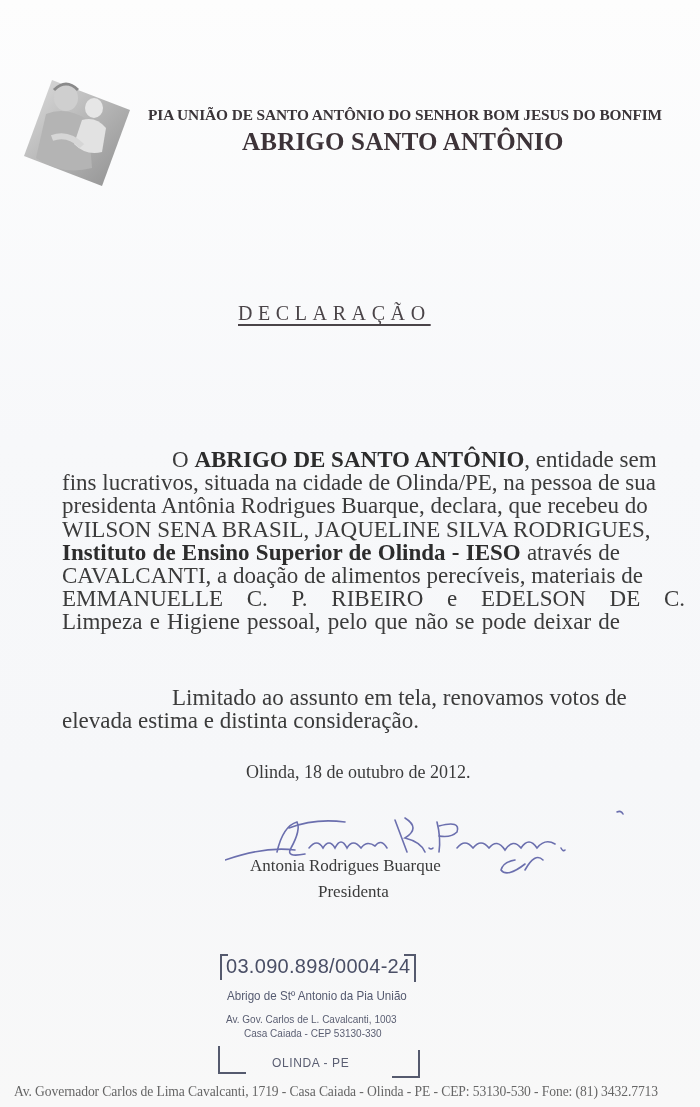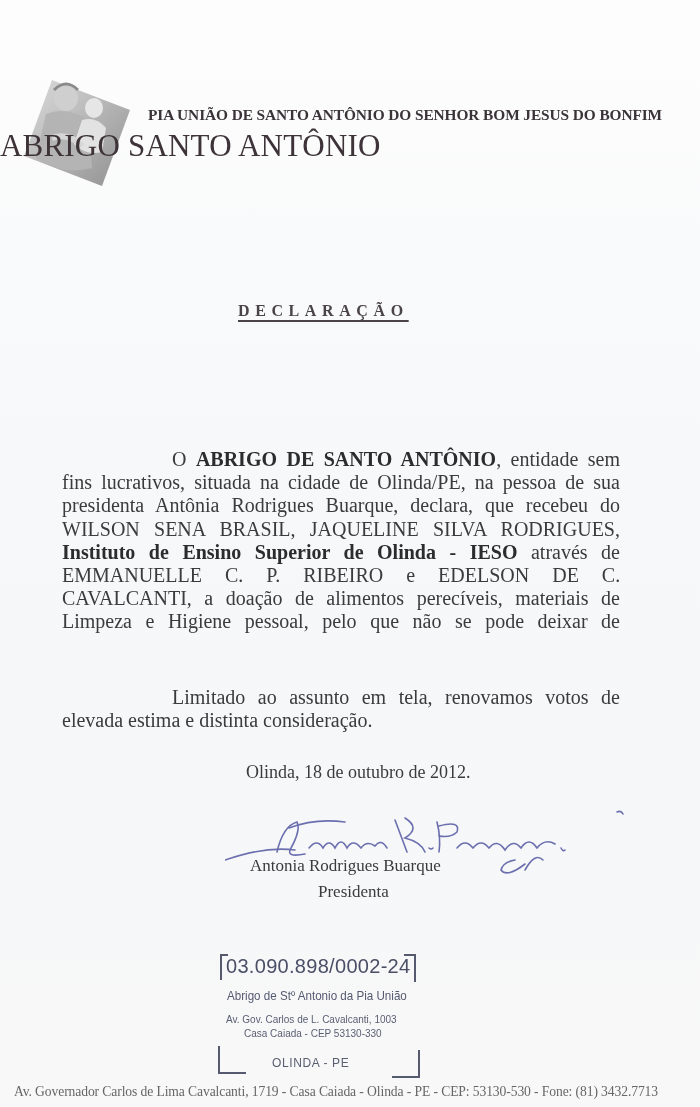--- a/index.html
+++ b/index.html
@@ -37,48 +37,49 @@
       font-size: 15.4px;
       font-weight: bold;
       color: #3a3438;
       white-space: nowrap;
       letter-spacing: -0.1px;
     }
     .org-title {
       position: absolute;
       left: 0;
       width: 700px;
+      padding-left: 242px;
       box-sizing: border-box;
       top: 128px;
-      font-size: 31px;
-      font-weight: normal;
+      font-size: 25px;
+      font-weight: bold;
       color: #3d3338;
       white-space: nowrap;
       letter-spacing: 0.2px;
     }
 
     .doc-title {
       position: absolute;
       left: 238px;
       top: 302px;
-      font-size: 16px;
-      font-weight: bold;
+      font-size: 20px;
+      font-weight: normal;
       color: #4a4448;
       letter-spacing: 5.6px;
       text-decoration: underline;
       text-underline-offset: 4px;
       text-decoration-thickness: 2px;
       white-space: nowrap;
     }
 
     .body-text {
       position: absolute;
       left: 62px;
       width: 558px;
-      font-size: 20px;
+      font-size: 23px;
       line-height: 23.2px;
       color: #3b3b3b;
       text-align: justify;
     }
     .para1 { top: 448px; }
     .para2 { top: 686px; }
     .line {
       display: block;
       text-align: justify;
       text-align-last: justify;
@@ -216,22 +217,22 @@
 <div class="org-title">ABRIGO SANTO ANTÔNIO</div>
 
 <div class="doc-title">DECLARAÇÃO</div>
 
 <div class="body-text para1">
   <span class="line indent"><span>O </span><span class="b">ABRIGO DE SANTO ANTÔNIO</span><span>, entidade sem</span></span>
   <span class="line">fins lucrativos, situada na cidade de Olinda/PE, na pessoa de sua</span>
   <span class="line">presidenta Antônia Rodrigues Buarque, declara, que recebeu do</span>
   <span class="line">WILSON SENA BRASIL, JAQUELINE SILVA RODRIGUES,</span>
   <span class="line"><span class="b">Instituto de Ensino Superior de Olinda - IESO</span><span> através de</span></span>
+  <span class="line">CAVALCANTI, a doação de  alimentos perecíveis, materiais de</span>
   <span class="line" style="word-spacing: 18px;">EMMANUELLE C. P. RIBEIRO e EDELSON DE C.</span>
-  <span class="line">CAVALCANTI, a doação de  alimentos perecíveis, materiais de</span>
   <span class="line">Limpeza e Higiene pessoal, pelo que não se pode deixar de</span>
 </div>
 
 <div class="body-text para2">
   <span class="line indent">Limitado ao assunto em tela, renovamos votos de</span>
   <span class="line last">elevada estima e distinta consideração.</span>
 </div>
 
 <div class="date-line">Olinda, 18 de outubro de 2012.</div>
 
@@ -252,21 +253,21 @@
     <path d="M300 62 Q310 44 318 52"></path>
     <path d="M392 4 Q396 2 398 6"></path>
   </svg>
 </div>
 <div class="signer-name">Antonia Rodrigues Buarque</div>
 <div class="signer-role">Presidenta</div>
 
 <div class="stamp">
   <div class="bracket-tl"></div>
   <div class="bracket-tr"></div>
-  <div class="cnpj">03.090.898/0002-24</div>
+  <div class="cnpj">03.090.898/0004-24</div>
   <div class="name">Abrigo de Stº Antonio da Pia União</div>
   <div class="addr1">Av. Gov. Carlos de L. Cavalcanti, 1003</div>
   <div class="addr2">Casa Caiada - CEP 53130-330</div>
   <div class="bracket-bl"></div>
   <div class="bracket-br"></div>
   <div class="city">OLINDA - PE</div>
 </div>
 
 <div class="footer">Av. Governador Carlos de Lima Cavalcanti, 1719 - Casa Caiada - Olinda - PE - CEP: 53130-530 - Fone: (81) 3432.7713</div>
 

